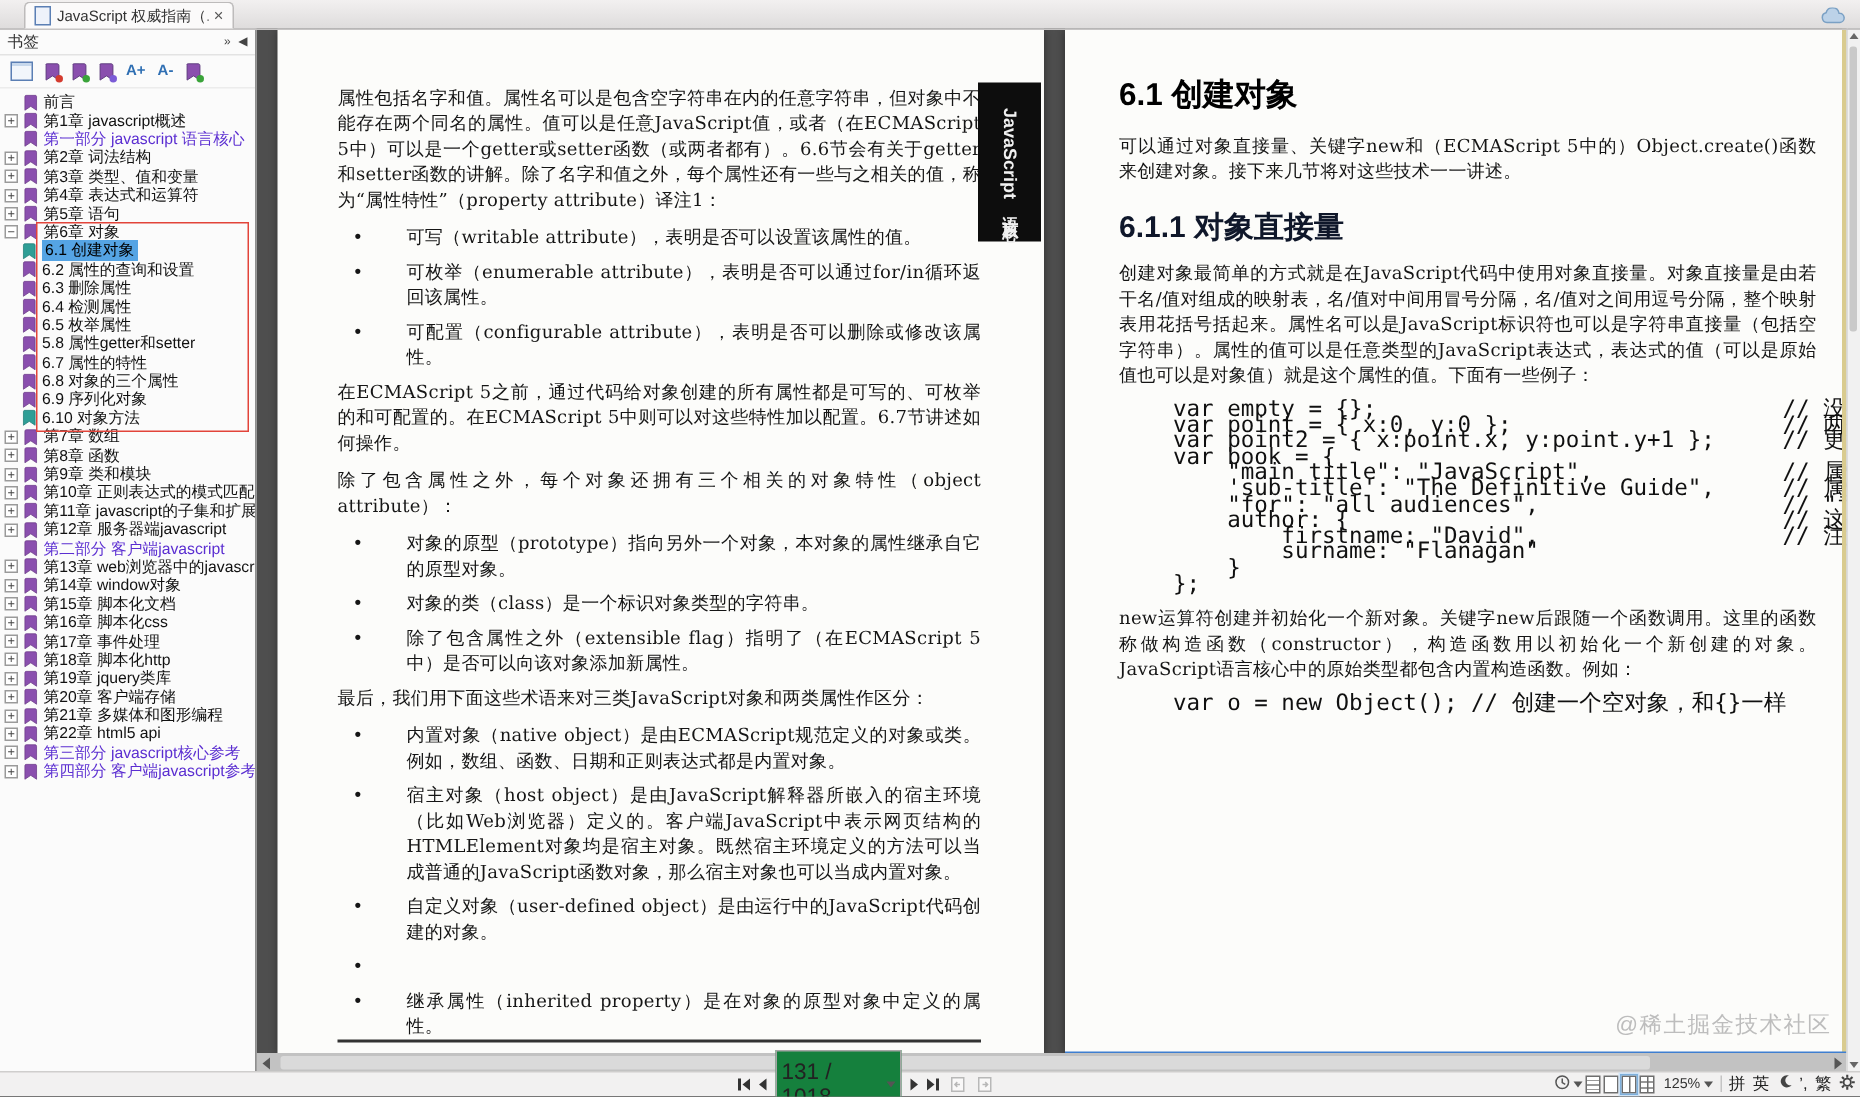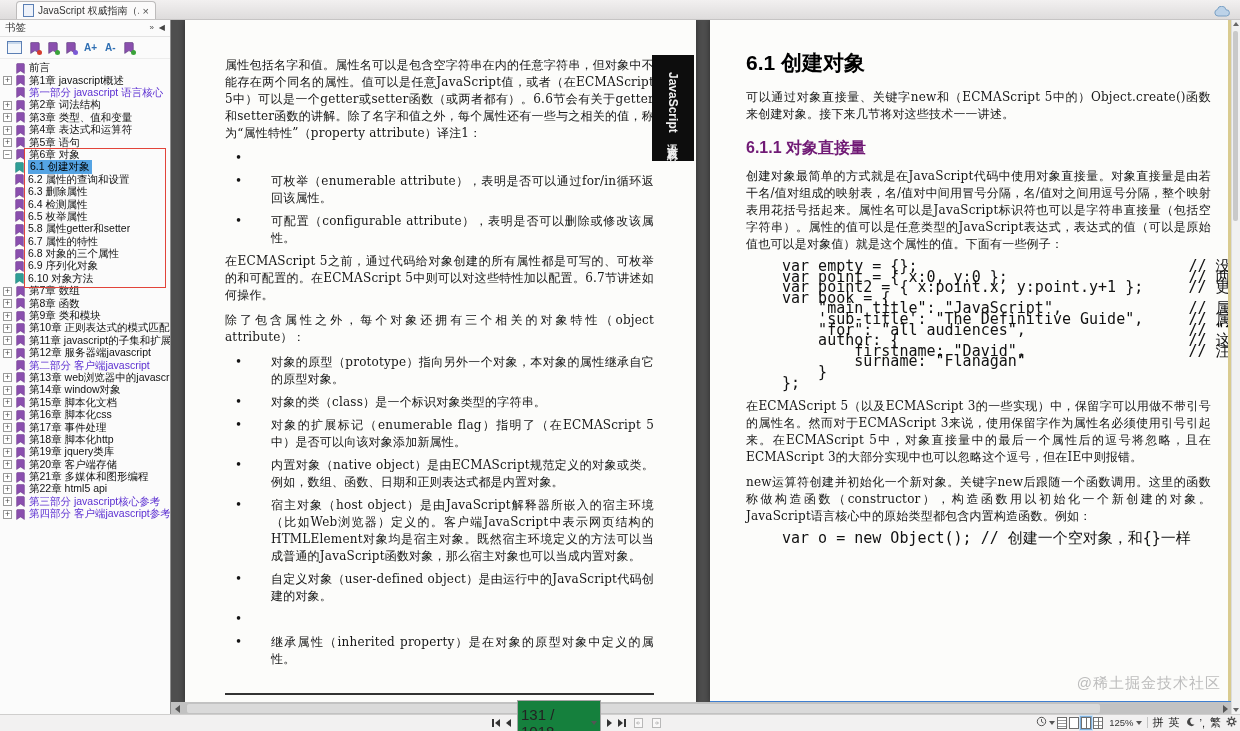--- a/index.html
+++ b/index.html
@@ -50,21 +50,21 @@
   .page.right{left:539px;width:521px}
   .content{position:absolute;inset:0;padding:38px 42px 0 40px;overflow:hidden}
   .content.r{padding:26px 20px 0 36px}
   .para{font-family:"DejaVu Serif","Liberation Serif",serif;font-size:12px;line-height:17px;
         margin:0 0 8px 0;text-align:justify;color:#151515;letter-spacing:.2px}
   .bullet{display:flex;margin:2px 0 6px 0;font-family:"DejaVu Serif","Liberation Serif",serif;
           font-size:12px;line-height:17px;color:#151515}
   .b-dot{width:36px;padding-left:10px;flex:none}
   .b-text{flex:1;text-align:justify;letter-spacing:.2px}
   .h1{font-size:21px;font-weight:bold;color:#000;margin:4px 0 12px 0}
-  .h2{font-size:16px;font-weight:bold;color:#701a75;margin:15px 0 9px 0}
+  .h2{font-size:20px;font-weight:bold;color:#0f172a;margin:15px 0 9px 0}
   .code{font-family:"DejaVu Sans Mono","Liberation Mono",monospace;font-size:15px;line-height:10.6px;
         margin:4px 0 10px 36px;white-space:pre;color:#101010}
   .page-bottom-rule{position:absolute;left:40px;right:42px;bottom:8px;border-top:2px solid #333}
   .side-tab{position:absolute;right:2px;top:36px;width:42px;height:106px;background:#0d0d0d;
             color:#f0f0f0;display:flex;align-items:center;justify-content:center;gap:3px;
             writing-mode:vertical-rl;font-weight:bold}
   .side-tab .st1{font-size:12px}
   .side-tab .st2{font-size:10.5px;letter-spacing:2px}
   .watermark{position:absolute;right:10px;bottom:10px;color:#bdbdbd;font-size:15px;letter-spacing:1px}
   .page-edge{position:absolute;right:0;top:0;bottom:0;width:3px;background:#d9cb8f}
@@ -501,20 +501,21 @@
       <div class="red-box" style="top: 89px; height: 138px;"></div>
     </div>
 </div>
 
 <div class="doc">
   <div class="page left">
     <div class="content">
         <p class="para">属性包括名字和值。属性名可以是包含空字符串在内的任意字符串，但对象中不能存在两个同名的属性。值可以是任意JavaScript值，或者（在ECMAScript 5中）可以是一个getter或setter函数（或两者都有）。6.6节会有关于getter和setter函数的讲解。除了名字和值之外，每个属性还有一些与之相关的值，称为“属性特性”（property attribute）译注1：</p>
         <div class="bullet">
           <span class="b-dot">•</span>
+          <span class="b-text">可写（writable attribute），表明是否可以设置该属性的值。</span>
         </div>
         <div class="bullet">
           <span class="b-dot">•</span>
           <span class="b-text">可枚举（enumerable attribute），表明是否可以通过for/in循环返回该属性。</span>
         </div>
         <div class="bullet">
           <span class="b-dot">•</span>
           <span class="b-text">可配置（configurable attribute），表明是否可以删除或修改该属性。</span>
         </div>
         <p class="para">在ECMAScript 5之前，通过代码给对象创建的所有属性都是可写的、可枚举的和可配置的。在ECMAScript 5中则可以对这些特性加以配置。6.7节讲述如何操作。</p>
@@ -522,22 +523,23 @@
         <div class="bullet">
           <span class="b-dot">•</span>
           <span class="b-text">对象的原型（prototype）指向另外一个对象，本对象的属性继承自它的原型对象。</span>
         </div>
         <div class="bullet">
           <span class="b-dot">•</span>
           <span class="b-text">对象的类（class）是一个标识对象类型的字符串。</span>
         </div>
         <div class="bullet">
           <span class="b-dot">•</span>
-          <span class="b-text">对象的扩展标记（enumerable flag）指明了（在ECMAScript 5中）是否可以向该对象添加新属性。</span>
-        </div>
+          <span class="b-text">除了包含属性之外（extensible flag）指明了（在ECMAScript 5中）是否可以向该对象添加新属性。</span>
+        </div>
+        <p class="para">最后，我们用下面这些术语来对三类JavaScript对象和两类属性作区分：</p>
         <div class="bullet">
           <span class="b-dot">•</span>
           <span class="b-text">内置对象（native object）是由ECMAScript规范定义的对象或类。例如，数组、函数、日期和正则表达式都是内置对象。</span>
         </div>
         <div class="bullet">
           <span class="b-dot">•</span>
           <span class="b-text">宿主对象（host object）是由JavaScript解释器所嵌入的宿主环境（比如Web浏览器）定义的。客户端JavaScript中表示网页结构的HTMLElement对象均是宿主对象。既然宿主环境定义的方法可以当成普通的JavaScript函数对象，那么宿主对象也可以当成内置对象。</span>
         </div>
         <div class="bullet">
           <span class="b-dot">•</span>
@@ -568,21 +570,20 @@
 var point2 = { x:point.x, y:point.y+1 };     // 更复杂的值
 var book = {
     "main title": "JavaScript",              // 属性名字里有空格,必须用字符串表示
     'sub-title': "The Definitive Guide",     // 属性名字里有连字符，必须用字符串表示
     "for": "all audiences",                  // "for"是保留字，因此必须用引号
     author: {                                // 这个属性的值是一个对象
         firstname: "David",                  // 注意，这里的属性名都没有引号
         surname: "Flanagan"
     }
 };</pre>
-        <p class="para">在ECMAScript 5（以及ECMAScript 3的一些实现）中，保留字可以用做不带引号的属性名。然而对于ECMAScript 3来说，使用保留字作为属性名必须使用引号引起来。在ECMAScript 5中，对象直接量中的最后一个属性后的逗号将忽略，且在ECMAScript 3的大部分实现中也可以忽略这个逗号，但在IE中则报错。</p>
         <p class="para">new运算符创建并初始化一个新对象。关键字new后跟随一个函数调用。这里的函数称做构造函数（constructor），构造函数用以初始化一个新创建的对象。JavaScript语言核心中的原始类型都包含内置构造函数。例如：</p>
         <pre class="code">var o = new Object(); // 创建一个空对象，和{}一样</pre>
       </div>
     <div class="watermark">@稀土掘金技术社区</div>
     <div class="page-edge"></div>
     <div class="blue-rule"></div>
   </div>
   <div class="hscroll">
     <span class="hs-arrow left"></span>
     <span class="hs-thumb"></span>

